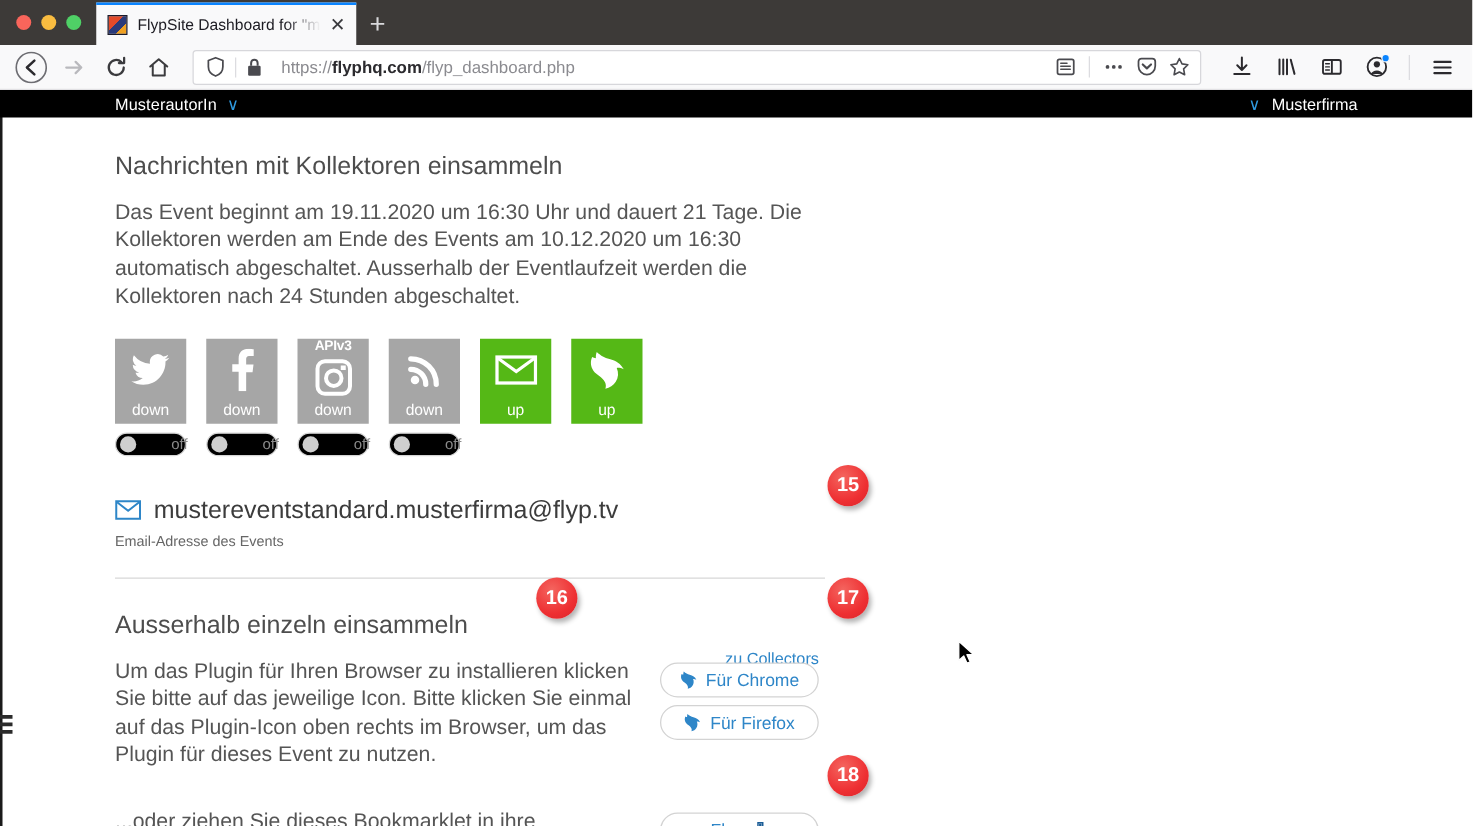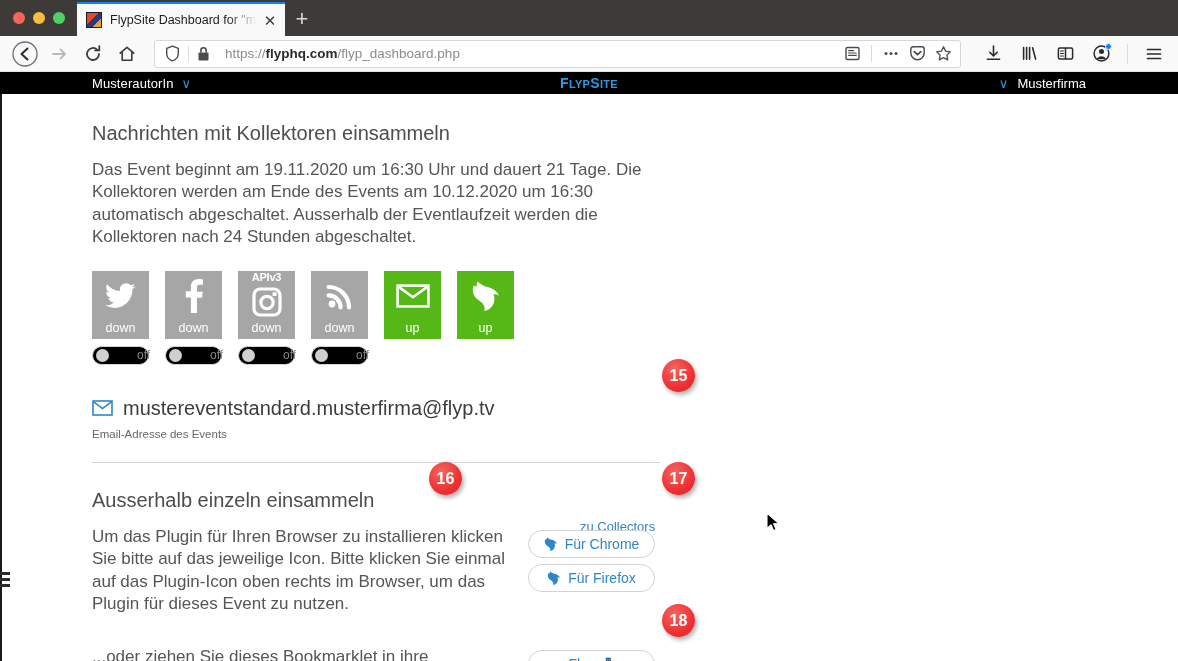--- a/index.html
+++ b/index.html
@@ -339,23 +339,20 @@
         <i></i>
         <i></i>
         <i></i>
       </div>
 
     <div class="site-head">
       <div class="head-user">
         <span>MusterautorIn</span>
         <span class="chev">∨</span>
       </div>
-      <div class="brand">
-        <span>F</span><span class="sc">LYP</span><span>S</span><span class="sc">ITE</span>
-      </div>
       <div class="head-org">
         <span class="chev">∨</span>
         <span>Musterfirma</span>
       </div>
     </div>
 
 
     <div class="content">
 
       <h2 class="sec">Nachrichten mit Kollektoren einsammeln</h2>
@@ -491,21 +488,21 @@
           <div class="btn-col">
             <div class="pill">
               <span>Flyp</span>
               <span style="color:#1a5c96;font-weight:700;font-size:15px">✙</span>
             </div>
           </div>
         </div>
       </div>
     </div>
 
-    <div class="badge" style="left:662px; top:287px">15</div>
+    <div class="badge" style="left:662px; top:300px">15</div>
     <div class="badge" style="left:429px; top:390px">16</div>
     <div class="badge" style="left:662px; top:390px">17</div>
     <div class="badge" style="left:662px; top:532px">18</div>
 
     <svg class="cursor" width="16" height="22" viewBox="0 0 16 22">
       <path d="M1 1 L1 16.5 L5 12.8 L7.6 18.6 L10.1 17.4 L7.6 11.8 L12.8 11.6 Z" fill="#000" stroke="#fff" stroke-width="1.1" stroke-linejoin="round"></path>
     </svg>
   </div>
 </div>
 

